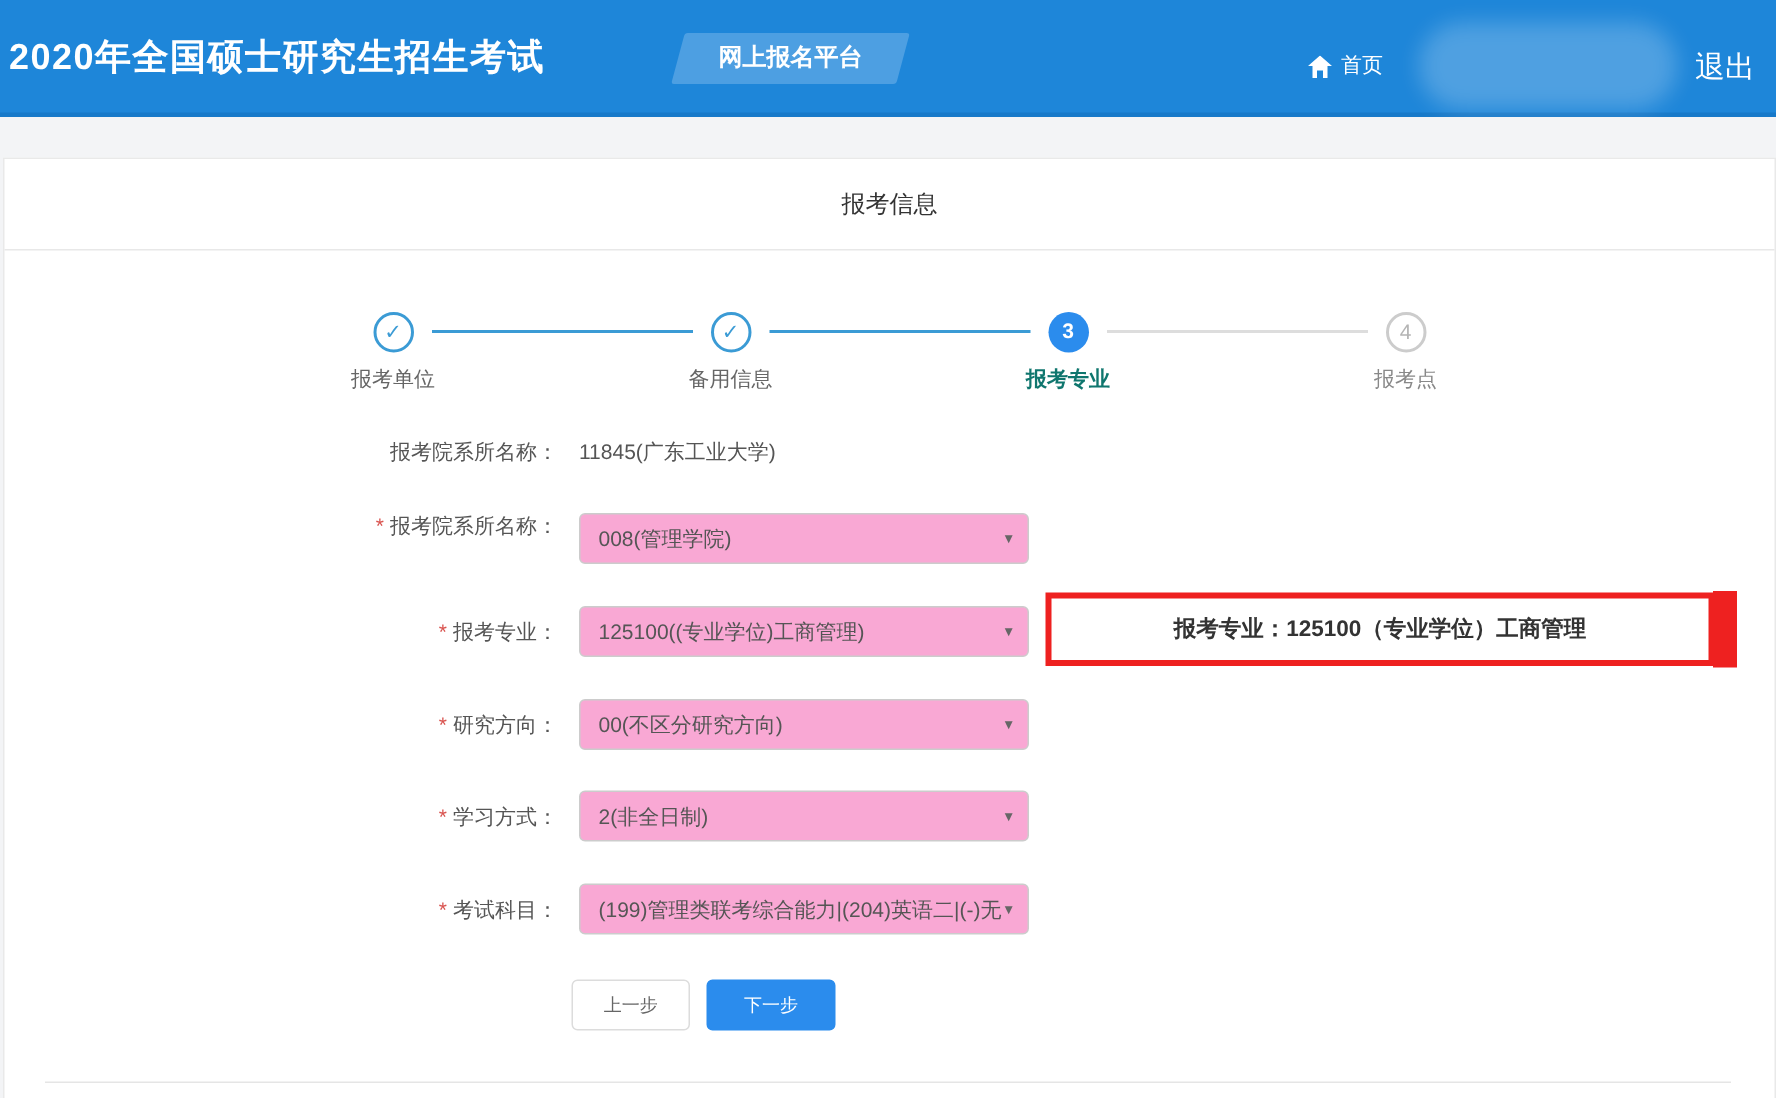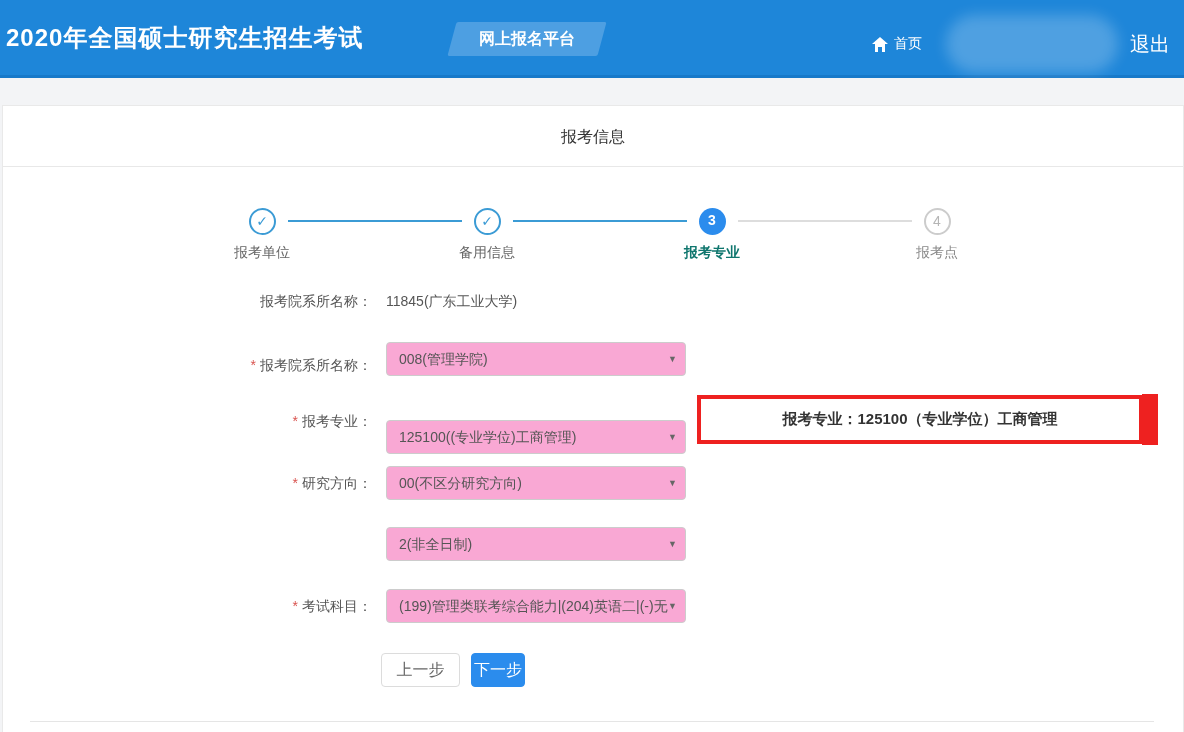--- a/index.html
+++ b/index.html
@@ -60,25 +60,25 @@
 
   
   .highlight-box { position:absolute; left:697px; top:395px; width:446px; height:49px;
                    border:4px solid #ee2120; background:#fff; display:flex;
                    align-items:center; justify-content:center; }
   .highlight-box span { font-size:15px; font-weight:bold; color:#333; }
   .highlight-bar { position:absolute; left:1142px; top:394px; width:16px; height:51px;
                    background:#ee2120; }
 
   
-  .btn { position:absolute; top:653px; height:34px; border-radius:4px; font-size:16px;
+  .btn { position:absolute; top:653px; height:34px; border-radius:4px; font-size:12px;
          text-align:center; line-height:32px; cursor:pointer; }
   .btn-prev { left:381px; width:79px; background:#fff; border:1px solid #dcdcdc;
               color:#666; }
-  .btn-next { left:471px; width:54px; background:#2b8ced; border:1px solid #2b8ced;
+  .btn-next { left:471px; width:86px; background:#2b8ced; border:1px solid #2b8ced;
               color:#fff; }
 
   .bottom-divider { position:absolute; left:30px; right:30px; top:721px; height:1px;
                     background:#e5e5e5; }
 </style>
 </head>
 <body>
 
 <div class="screen">
 
@@ -122,49 +122,52 @@
   <div class="step pending" style="left:857px;">
     <div class="step-circle">4</div>
     <div class="step-label">报考点</div>
   </div>
 
   <div class="form-label" style="top:293px;">
     <span>报考院系所名称：</span>
   </div>
   <div class="static-value" style="top:293px;">11845(广东工业大学)</div>
 
-  <div class="form-label" style="top:357px;padding-left:28px;">
+  <div class="form-label" style="top:342px;padding-left:28px;">
     <span class="req">*</span><span>报考院系所名称：</span>
   </div>
   <div class="select" style="top:342px;">
     <span>008(管理学院)</span>
     <span class="caret">▼</span>
   </div>
 
   <div class="form-label" style="top:413px;">
     <span class="req">*</span><span>报考专业：</span>
   </div>
-  <div class="select" style="top:420px;">
+  <div class="select" style="top:404px;">
     <span>125100((专业学位)工商管理)</span>
     <span class="caret">▼</span>
   </div>
 
   <div class="highlight-box">
     <span>报考专业：125100（专业学位）工商管理</span>
   </div>
   <div class="highlight-bar"></div>
 
   <div class="form-label" style="top:475px;">
     <span class="req">*</span><span>研究方向：</span>
   </div>
   <div class="select" style="top:466px;">
     <span>00(不区分研究方向)</span>
     <span class="caret">▼</span>
   </div>
 
+  <div class="form-label" style="top:536px;">
+    <span class="req">*</span><span>学习方式：</span>
+  </div>
   <div class="select" style="top:527px;">
     <span>2(非全日制)</span>
     <span class="caret">▼</span>
   </div>
 
   <div class="form-label" style="top:598px;">
     <span class="req">*</span><span>考试科目：</span>
   </div>
   <div class="select" style="top:589px;">
     <span>(199)管理类联考综合能力|(204)英语二|(-)无</span>

